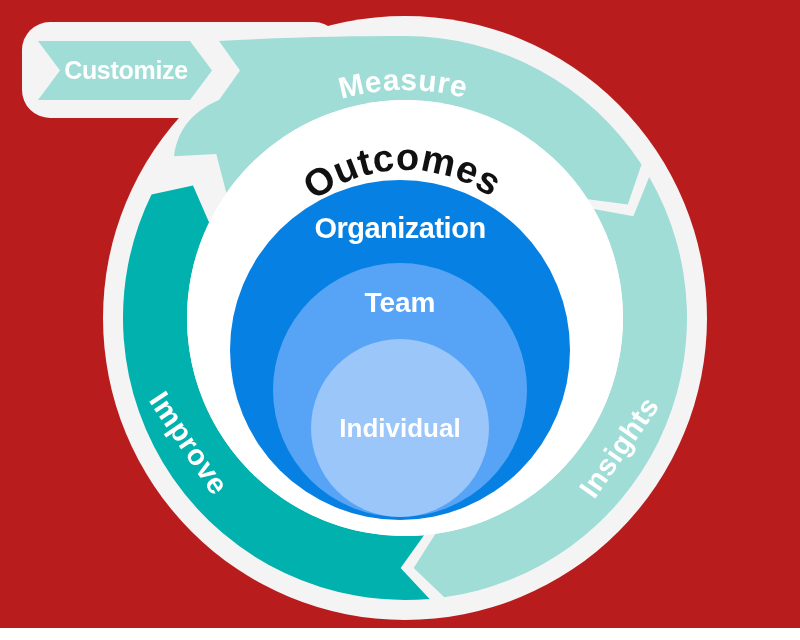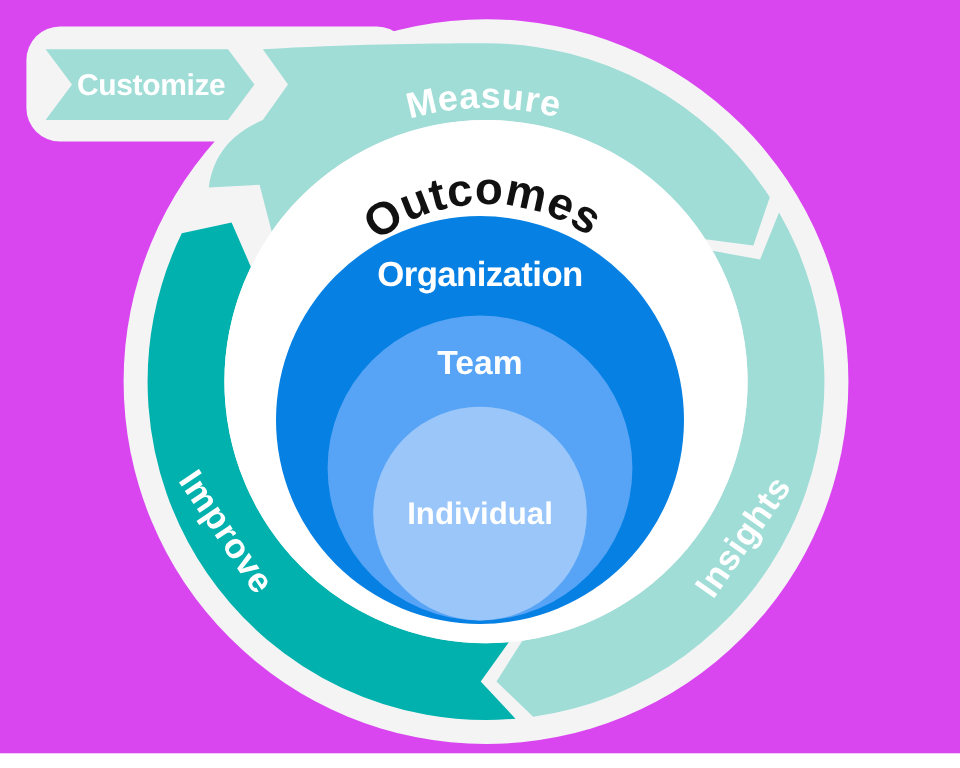--- a/index.html
+++ b/index.html
@@ -4,21 +4,21 @@
 <style>
   html, body {
     margin: 0;
     padding: 0;
     background: #ffffff;
   }
   .stage {
     position: relative;
     width: 800px;
     height: 628px;
-    background: #d946ef;
+    background: #b91c1c;
     overflow: hidden;
     font-family: "Liberation Sans", sans-serif;
   }
   svg { display: block; }
 
   .fill-gray   { fill: #f4f4f5; }
   .fill-lteal  { fill: #9fddd6; }
   .fill-dteal  { fill: #00b1ad; }
   .fill-white  { fill: #ffffff; }
   .fill-org    { fill: #0680e3; }

